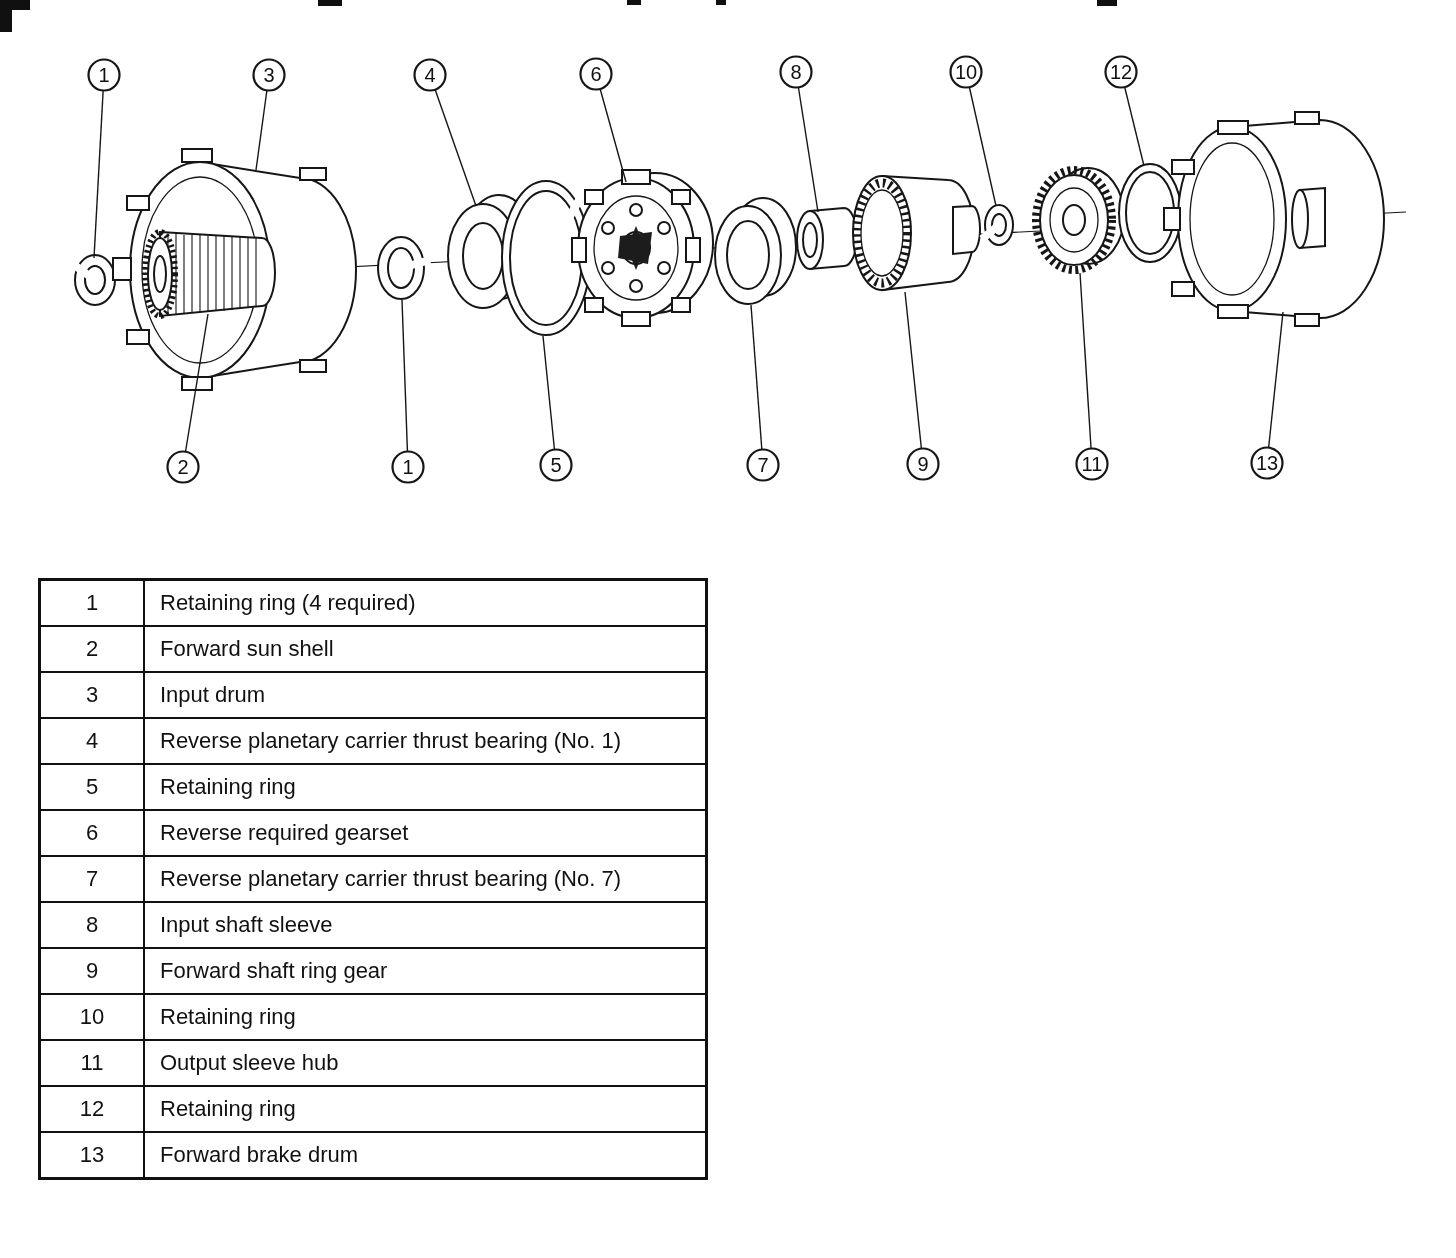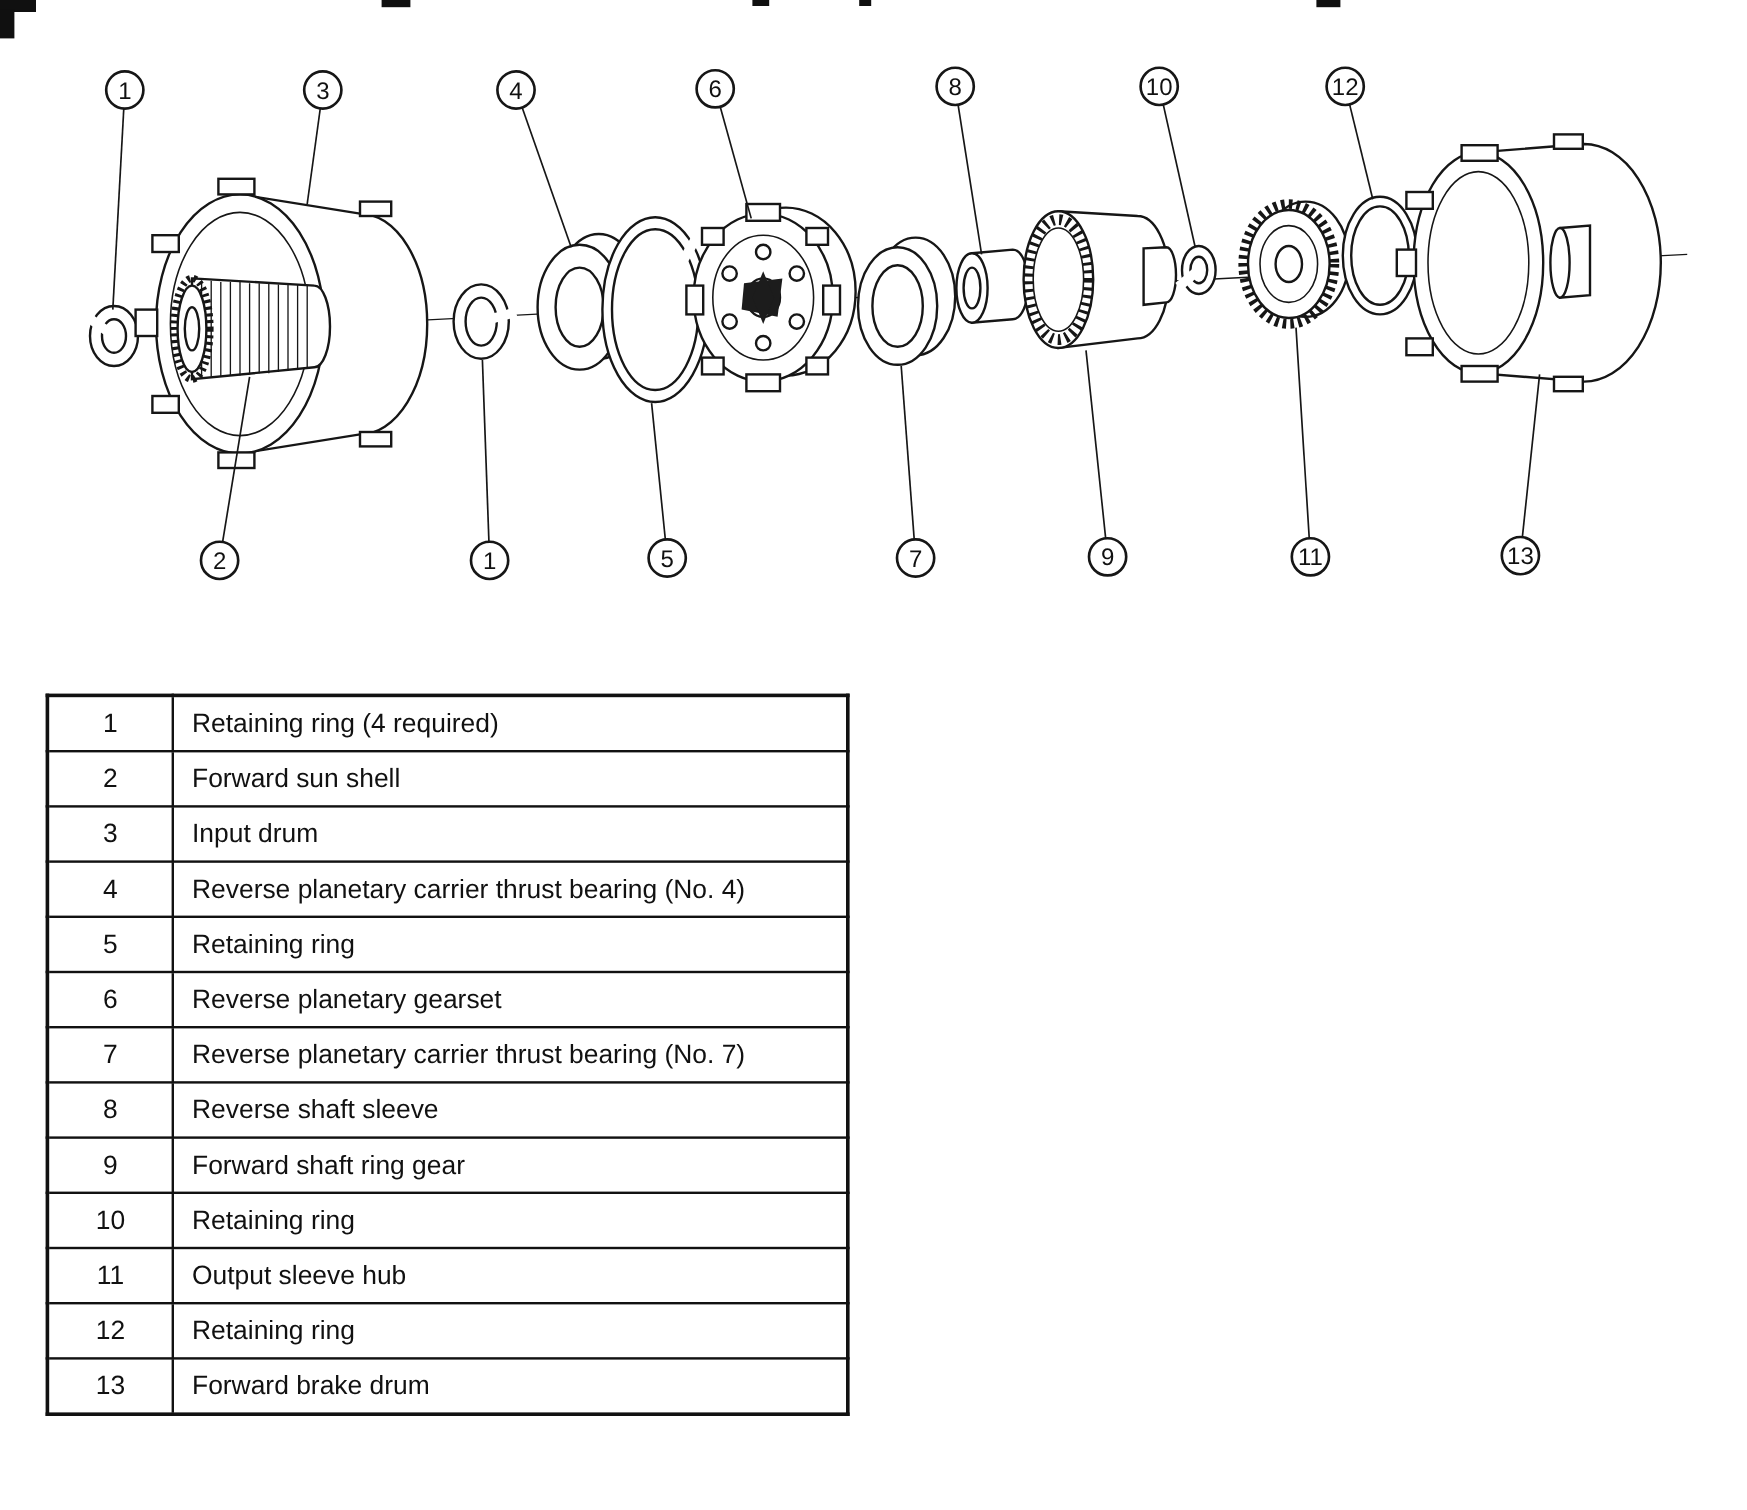--- a/index.html
+++ b/index.html
@@ -222,37 +222,37 @@
         <tr>
           <td class="num">2</td>
           <td class="desc">Forward sun shell</td>
         </tr>
         <tr>
           <td class="num">3</td>
           <td class="desc">Input drum</td>
         </tr>
         <tr>
           <td class="num">4</td>
-          <td class="desc">Reverse planetary carrier thrust bearing (No. 4)</td>
+          <td class="desc">Reverse planetary carrier thrust bearing (No. 1)</td>
         </tr>
         <tr>
           <td class="num">5</td>
           <td class="desc">Retaining ring</td>
         </tr>
         <tr>
           <td class="num">6</td>
-          <td class="desc">Reverse planetary gearset</td>
+          <td class="desc">Reverse required gearset</td>
         </tr>
         <tr>
           <td class="num">7</td>
           <td class="desc">Reverse planetary carrier thrust bearing (No. 7)</td>
         </tr>
         <tr>
           <td class="num">8</td>
-          <td class="desc">Reverse shaft sleeve</td>
+          <td class="desc">Input shaft sleeve</td>
         </tr>
         <tr>
           <td class="num">9</td>
           <td class="desc">Forward shaft ring gear</td>
         </tr>
         <tr>
           <td class="num">10</td>
           <td class="desc">Retaining ring</td>
         </tr>
         <tr>

